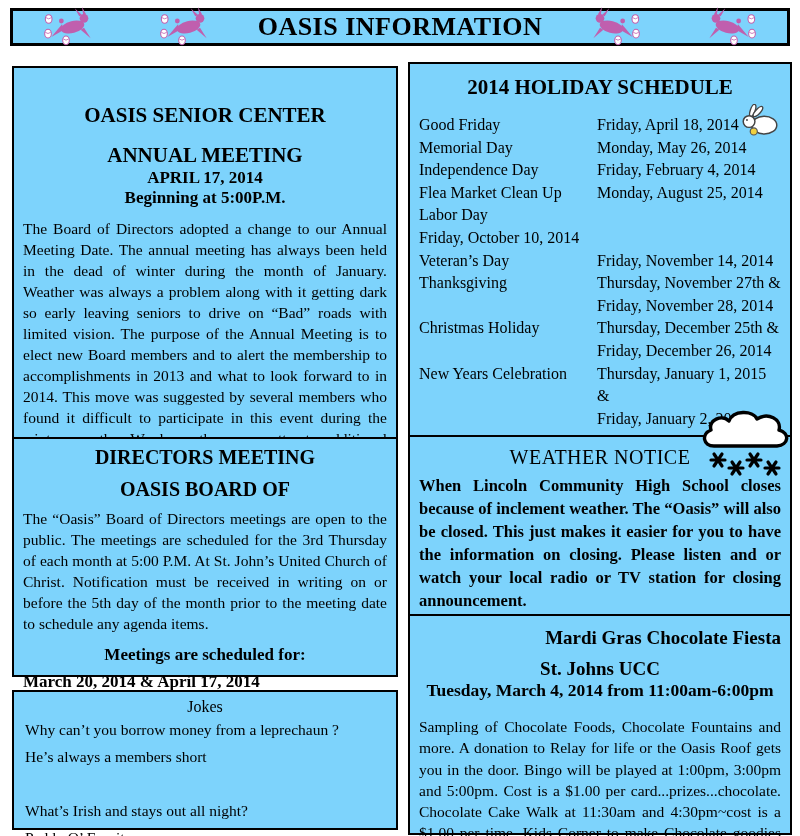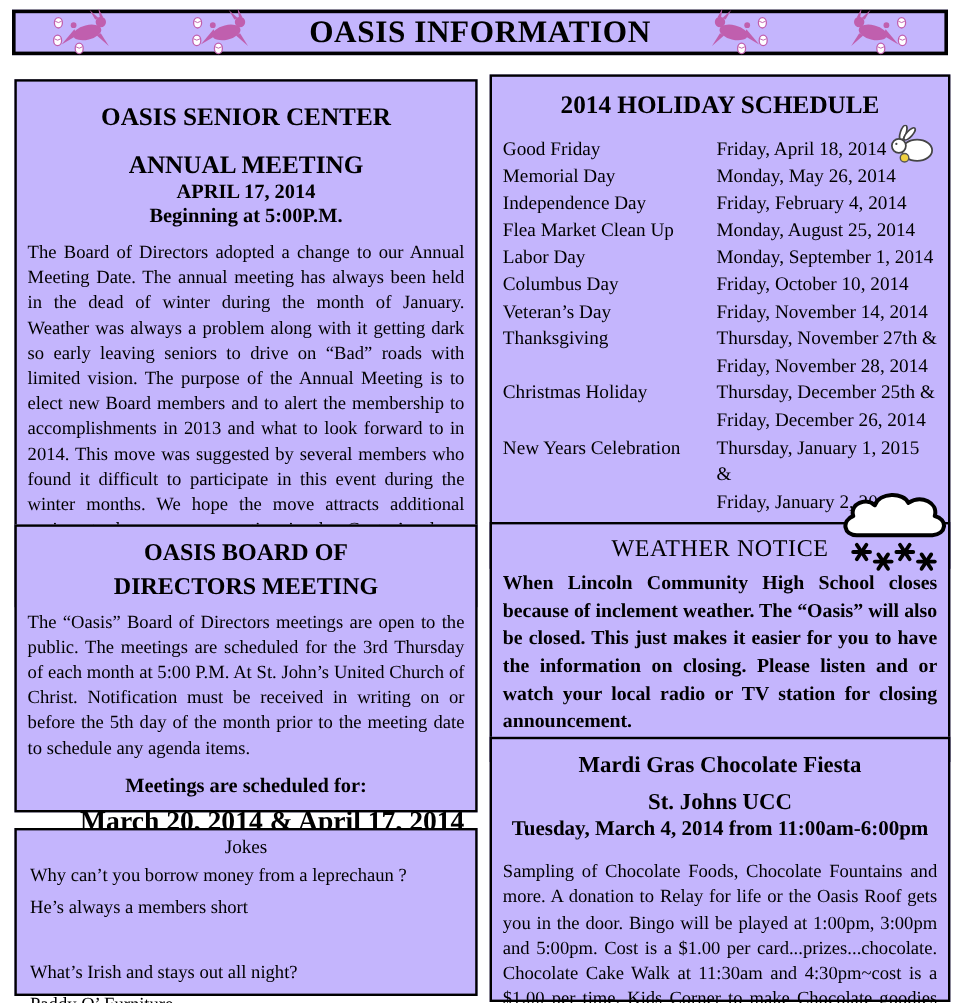--- a/index.html
+++ b/index.html
@@ -4,72 +4,72 @@
 <style>
   html,body { margin:0; padding:0; }
   body {
     width:800px; height:836px; position:relative;
     background:#ffffff;
     font-family:"Liberation Serif","DejaVu Serif",serif;
     color:#000;
   }
   .box {
     position:absolute; box-sizing:border-box;
-    border:2px solid #000; background:#c4b5fd;
+    border:2px solid #000; background:#7dd3fc;
   }
   
   #header-box {
     left:10px; top:8px; width:780px; height:38px;
     border:3px solid #000;
     display:flex; align-items:center; justify-content:space-between;
     padding:0 18px;
   }
   .rabbit-group { display:flex; align-items:center; gap:38px; }
   .rabbit-icon { width:78px; height:40px; }
   .rabbit-icon.flip { transform:scaleX(-1); }
   #page-title {
     font-size:26px; font-weight:bold; letter-spacing:0.5px;
     white-space:nowrap;
   }
   
-  #annual-box  { left:12px;  top:66px;  width:386px; height:440px; padding:2px 9px; }
+  #annual-box  { left:12px;  top:66px;  width:386px; height:440px; padding:20px 9px; }
   #board-box   { left:12px;  top:437px; width:386px; height:240px; padding:2px 9px; }
   #jokes-box   { left:12px;  top:690px; width:386px; height:140px; padding:2px 11px; }
   
   #holiday-box { left:408px; top:62px;  width:384px; height:412px; padding:4px 9px; position:absolute; }
   #weather-box { left:408px; top:435px; width:384px; height:200px; padding:2px 9px; }
   #mardi-box   { left:408px; top:614px; width:384px; height:221px; padding:2px 9px; }
 
   .annual-title { font-size:21px; font-weight:bold; text-align:center; margin-top:15px; }
   .annual-sub   { font-size:17px; font-weight:bold; text-align:center; }
   .body-text {
     font-size:15.5px; line-height:21px; text-align:justify; margin-top:10px;
   }
 
   .board-title { font-size:20px; font-weight:bold; text-align:center; margin-top:9px; }
   .board-body  { margin-top:7px; }
   .sched-label { font-size:17px; font-weight:bold; text-align:center; margin-top:11px; }
-  .sched-dates { font-size:23px; font-weight:bold; text-align:right; margin-top:7px; }
+  .sched-dates { font-size:17px; font-weight:bold; text-align:left; margin-top:7px; }
 
   .jokes-title { font-size:16px; font-weight:normal; text-align:center; margin-top:4px; }
   .joke-line   { font-size:15.5px; line-height:27px; min-height:27px; }
 
   .holiday-title { font-size:21px; font-weight:bold; text-align:center; margin-top:7px; }
   #holiday-rows  { margin-top:14px; }
   .holiday-row   { display:grid; grid-template-columns:178px 1fr; font-size:16px; }
   .holiday-name, .holiday-dates div { line-height:22.6px; }
   #holiday-bunny { position:absolute; right:8px; top:40px; width:46px; height:34px; }
 
   .weather-title { font-size:20px; font-weight:normal; text-align:center; margin-top:7px; letter-spacing:0.5px; }
   .weather-body  { font-size:16.5px; font-weight:bold; line-height:23px; text-align:justify; margin-top:5px; }
   #snow-cloud {
     position:absolute; left:698px; top:408px; width:94px; height:74px; z-index:5;
   }
 
-  .mardi-t1 { font-size:19px; font-weight:bold; text-align:center; margin-top:9px; }
+  .mardi-t1 { font-size:19px; font-weight:bold; text-align:right; margin-top:9px; }
   .mardi-t2 { font-size:19px; font-weight:bold; text-align:center; margin-top:9px; }
   .mardi-t3 { font-size:17.5px; font-weight:bold; text-align:center; }
   .mardi-body { margin-top:15px; line-height:21.3px; }
 </style>
 </head>
 <body>
 
 <svg width="0" height="0" style="position:absolute" aria-hidden="true">
   <defs>
     <g id="rabbit-shape">
@@ -114,22 +114,22 @@
 
 <div class="box" id="annual-box">
   <div class="annual-title">OASIS SENIOR CENTER</div>
   <div class="annual-title">ANNUAL MEETING</div>
   <div class="annual-sub">APRIL 17, 2014</div>
   <div class="annual-sub">Beginning at 5:00P.M.</div>
   <div class="body-text">The Board of Directors adopted a change to our Annual Meeting Date. The annual meeting has always been held in the dead of winter during the month of January. Weather was always a problem along with it getting dark so early leaving seniors to drive on “Bad” roads with limited vision. The purpose of the Annual Meeting is to elect new Board members and to alert the membership to accomplishments in 2013 and what to look forward to in 2014. This move was suggested by several members who found it difficult to participate in this event during the winter months. We hope the move attracts additional seniors to become more active in the Center’s plans. Refreshments will be served following the meeting.</div>
 </div>
 
 <div class="box" id="board-box">
+  <div class="board-title" style="margin-top:5px">DIRECTORS MEETING</div>
   <div class="board-title">OASIS BOARD OF</div>
-  <div class="board-title" style="margin-top:5px">DIRECTORS MEETING</div>
   <div class="body-text board-body">The “Oasis” Board of Directors meetings are open to the public.  The meetings are scheduled for the 3rd Thursday of each month at 5:00 P.M.  At St. John’s United Church of Christ.  Notification must be received in writing on or before the 5th day of the month prior to the meeting date to schedule any agenda items.</div>
   <div class="sched-label">Meetings are scheduled for:</div>
   <div class="sched-dates">March 20, 2014 &amp; April 17, 2014</div>
 </div>
 
 <div class="box" id="jokes-box">
   <div class="jokes-title">Jokes</div>
   <div id="jokes-lines">
       <div class="joke-line">Why can’t you borrow money from a leprechaun ?</div>
       <div class="joke-line">He’s always a members short</div>
@@ -161,26 +161,22 @@
         </div>
       </div>
       <div class="holiday-row">
         <div class="holiday-name">Flea Market Clean Up</div>
         <div class="holiday-dates">
           <div>Monday, August 25, 2014</div>
         </div>
       </div>
       <div class="holiday-row">
         <div class="holiday-name">Labor Day</div>
-        <div class="holiday-dates">
-          <div>Monday, September 1, 2014</div>
-        </div>
-      </div>
-      <div class="holiday-row">
-        <div class="holiday-name">Columbus Day</div>
+      </div>
+      <div class="holiday-row">
         <div class="holiday-dates">
           <div>Friday, October 10, 2014</div>
         </div>
       </div>
       <div class="holiday-row">
         <div class="holiday-name">Veteran’s Day</div>
         <div class="holiday-dates">
           <div>Friday, November 14, 2014</div>
         </div>
       </div>

